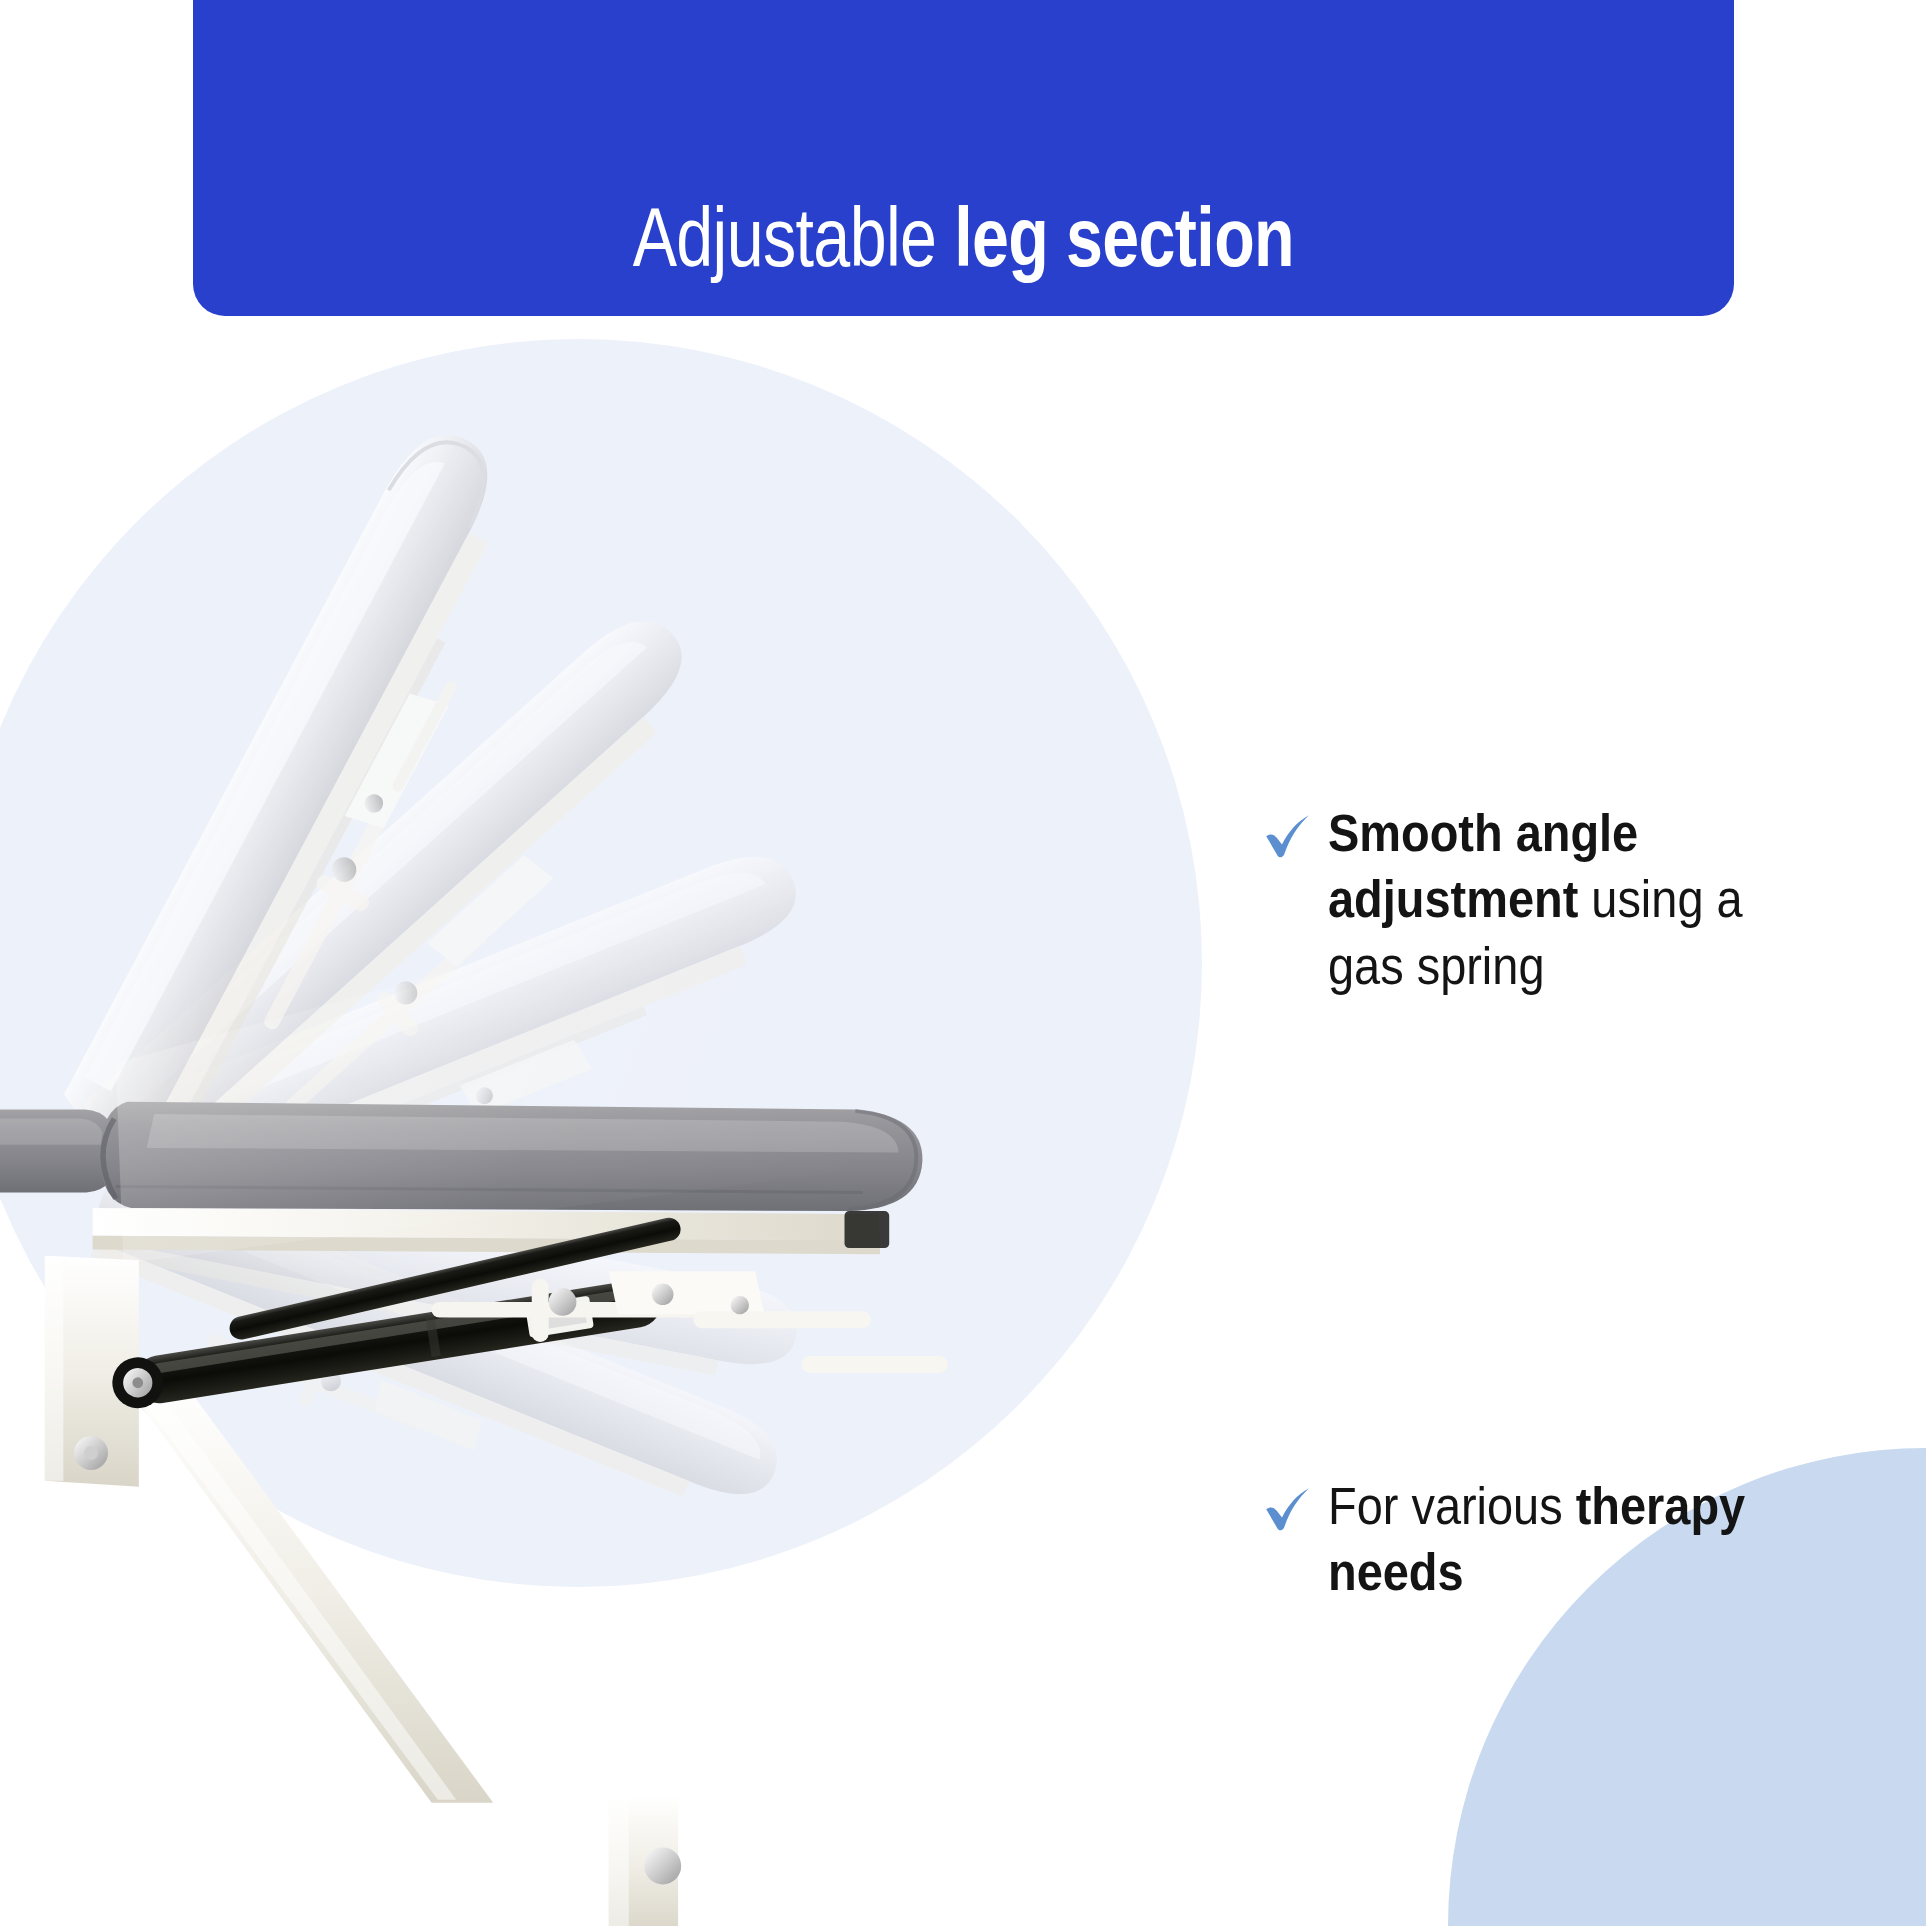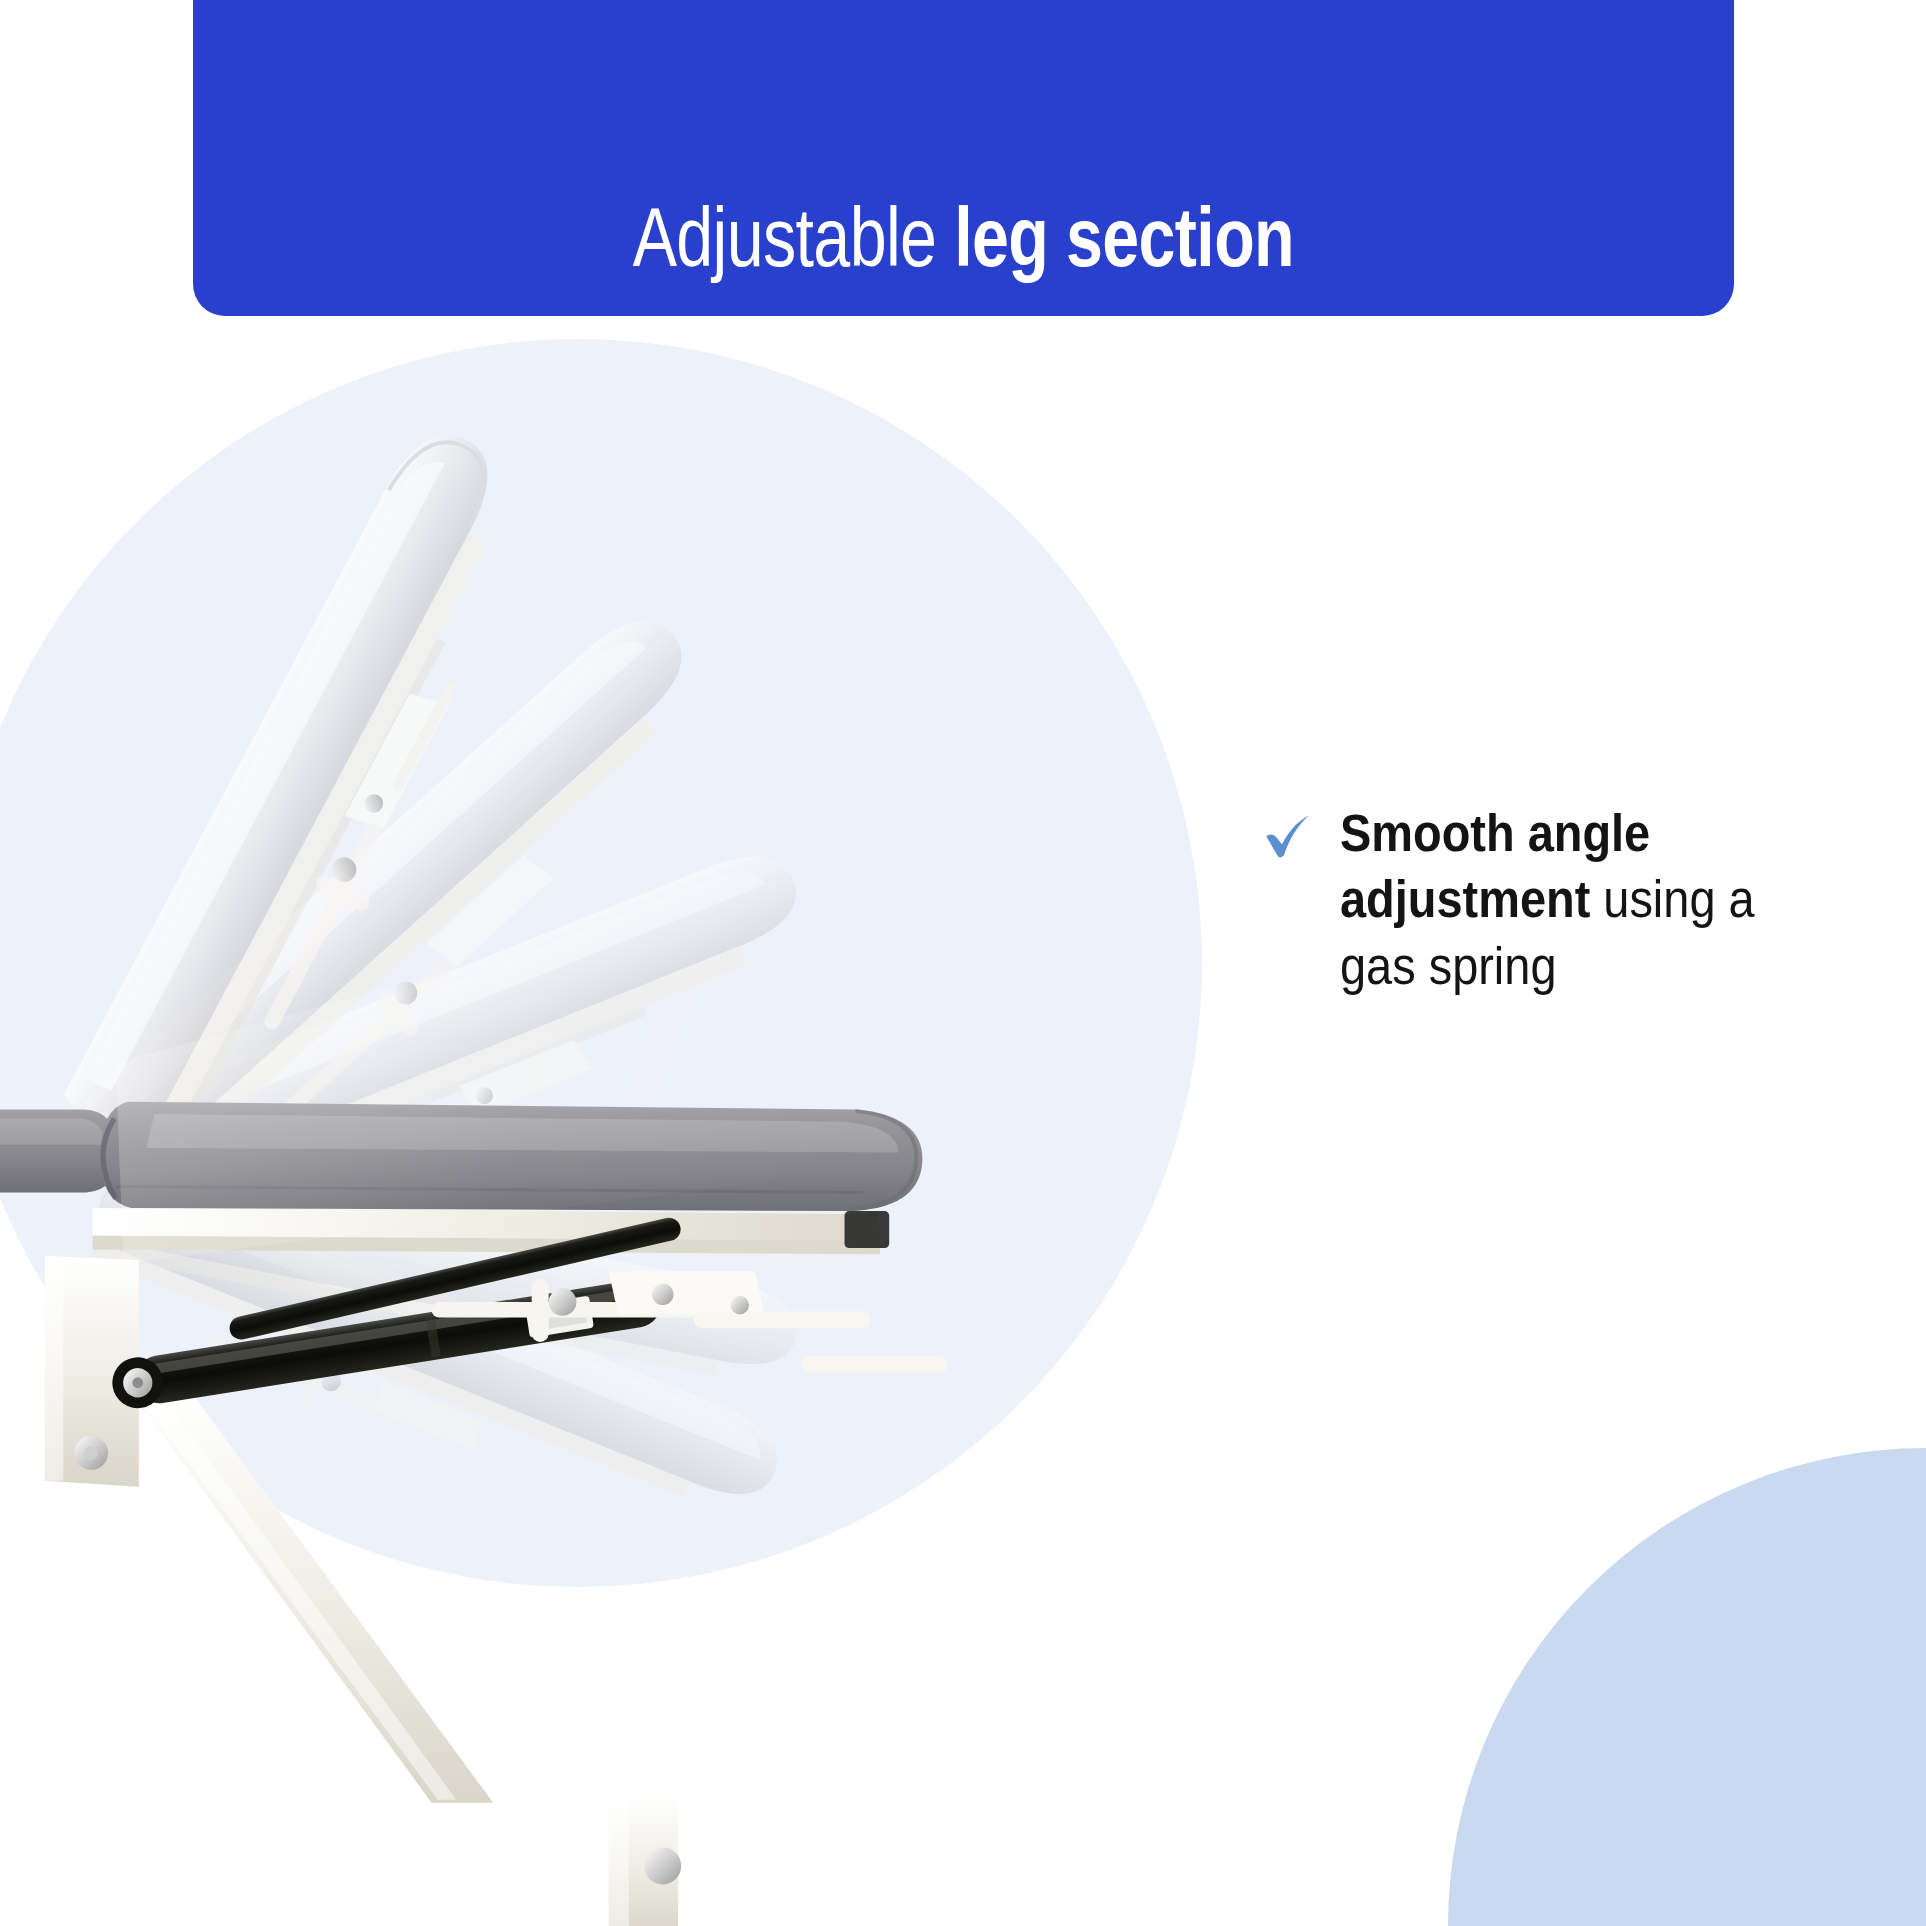--- a/index.html
+++ b/index.html
@@ -52,21 +52,21 @@
     position:absolute; left:0; top:0; width:1310px; height:1926px;
   }
   .photo-stage svg{ width:100%; height:100%; display:block; }
 
   
   .features{
     position:absolute; left:1264px; top:801px;
     width:616px;
   }
   .feature{
-    display:flex; align-items:flex-start; gap:28px;
+    display:flex; align-items:flex-start; gap:16px;
     margin-bottom:0;
   }
   .feature.second{ margin-top:474px; }
   .check-icon{
     flex:0 0 auto;
     width:48px; height:48px;
     margin-top:12.3px;
   }
   .check-icon svg{ width:100%; height:100%; display:block; }
   .feature-text{
@@ -280,15 +280,23 @@
 
   <div class="feature">
     <span class="check-icon">
       <svg viewBox="0 0 64 64" xmlns="http://www.w3.org/2000/svg">
         <path d="M3,31 C8,27 13,28 17,33 L24,42 C33,24 45,11 60,3 C45,17 34,34 27,55 C24,61 19,60 17,55 Z" fill="#5B8FD0"></path>
       </svg>
     </span>
     <span class="feature-text"><span class="b">Smooth angle adjustment</span><span> using a gas spring</span></span>
   </div>
 
+  <div class="feature second">
+    <span class="check-icon">
+      <svg viewBox="0 0 64 64" xmlns="http://www.w3.org/2000/svg">
+        <path d="M3,31 C8,27 13,28 17,33 L24,42 C33,24 45,11 60,3 C45,17 34,34 27,55 C24,61 19,60 17,55 Z" fill="#5B8FD0"></path>
+      </svg>
+    </span>
+    <span class="feature-text"><span>For various </span><span class="b">therapy needs</span></span>
+  </div>
 
 </div>
 
 
 </body></html>

